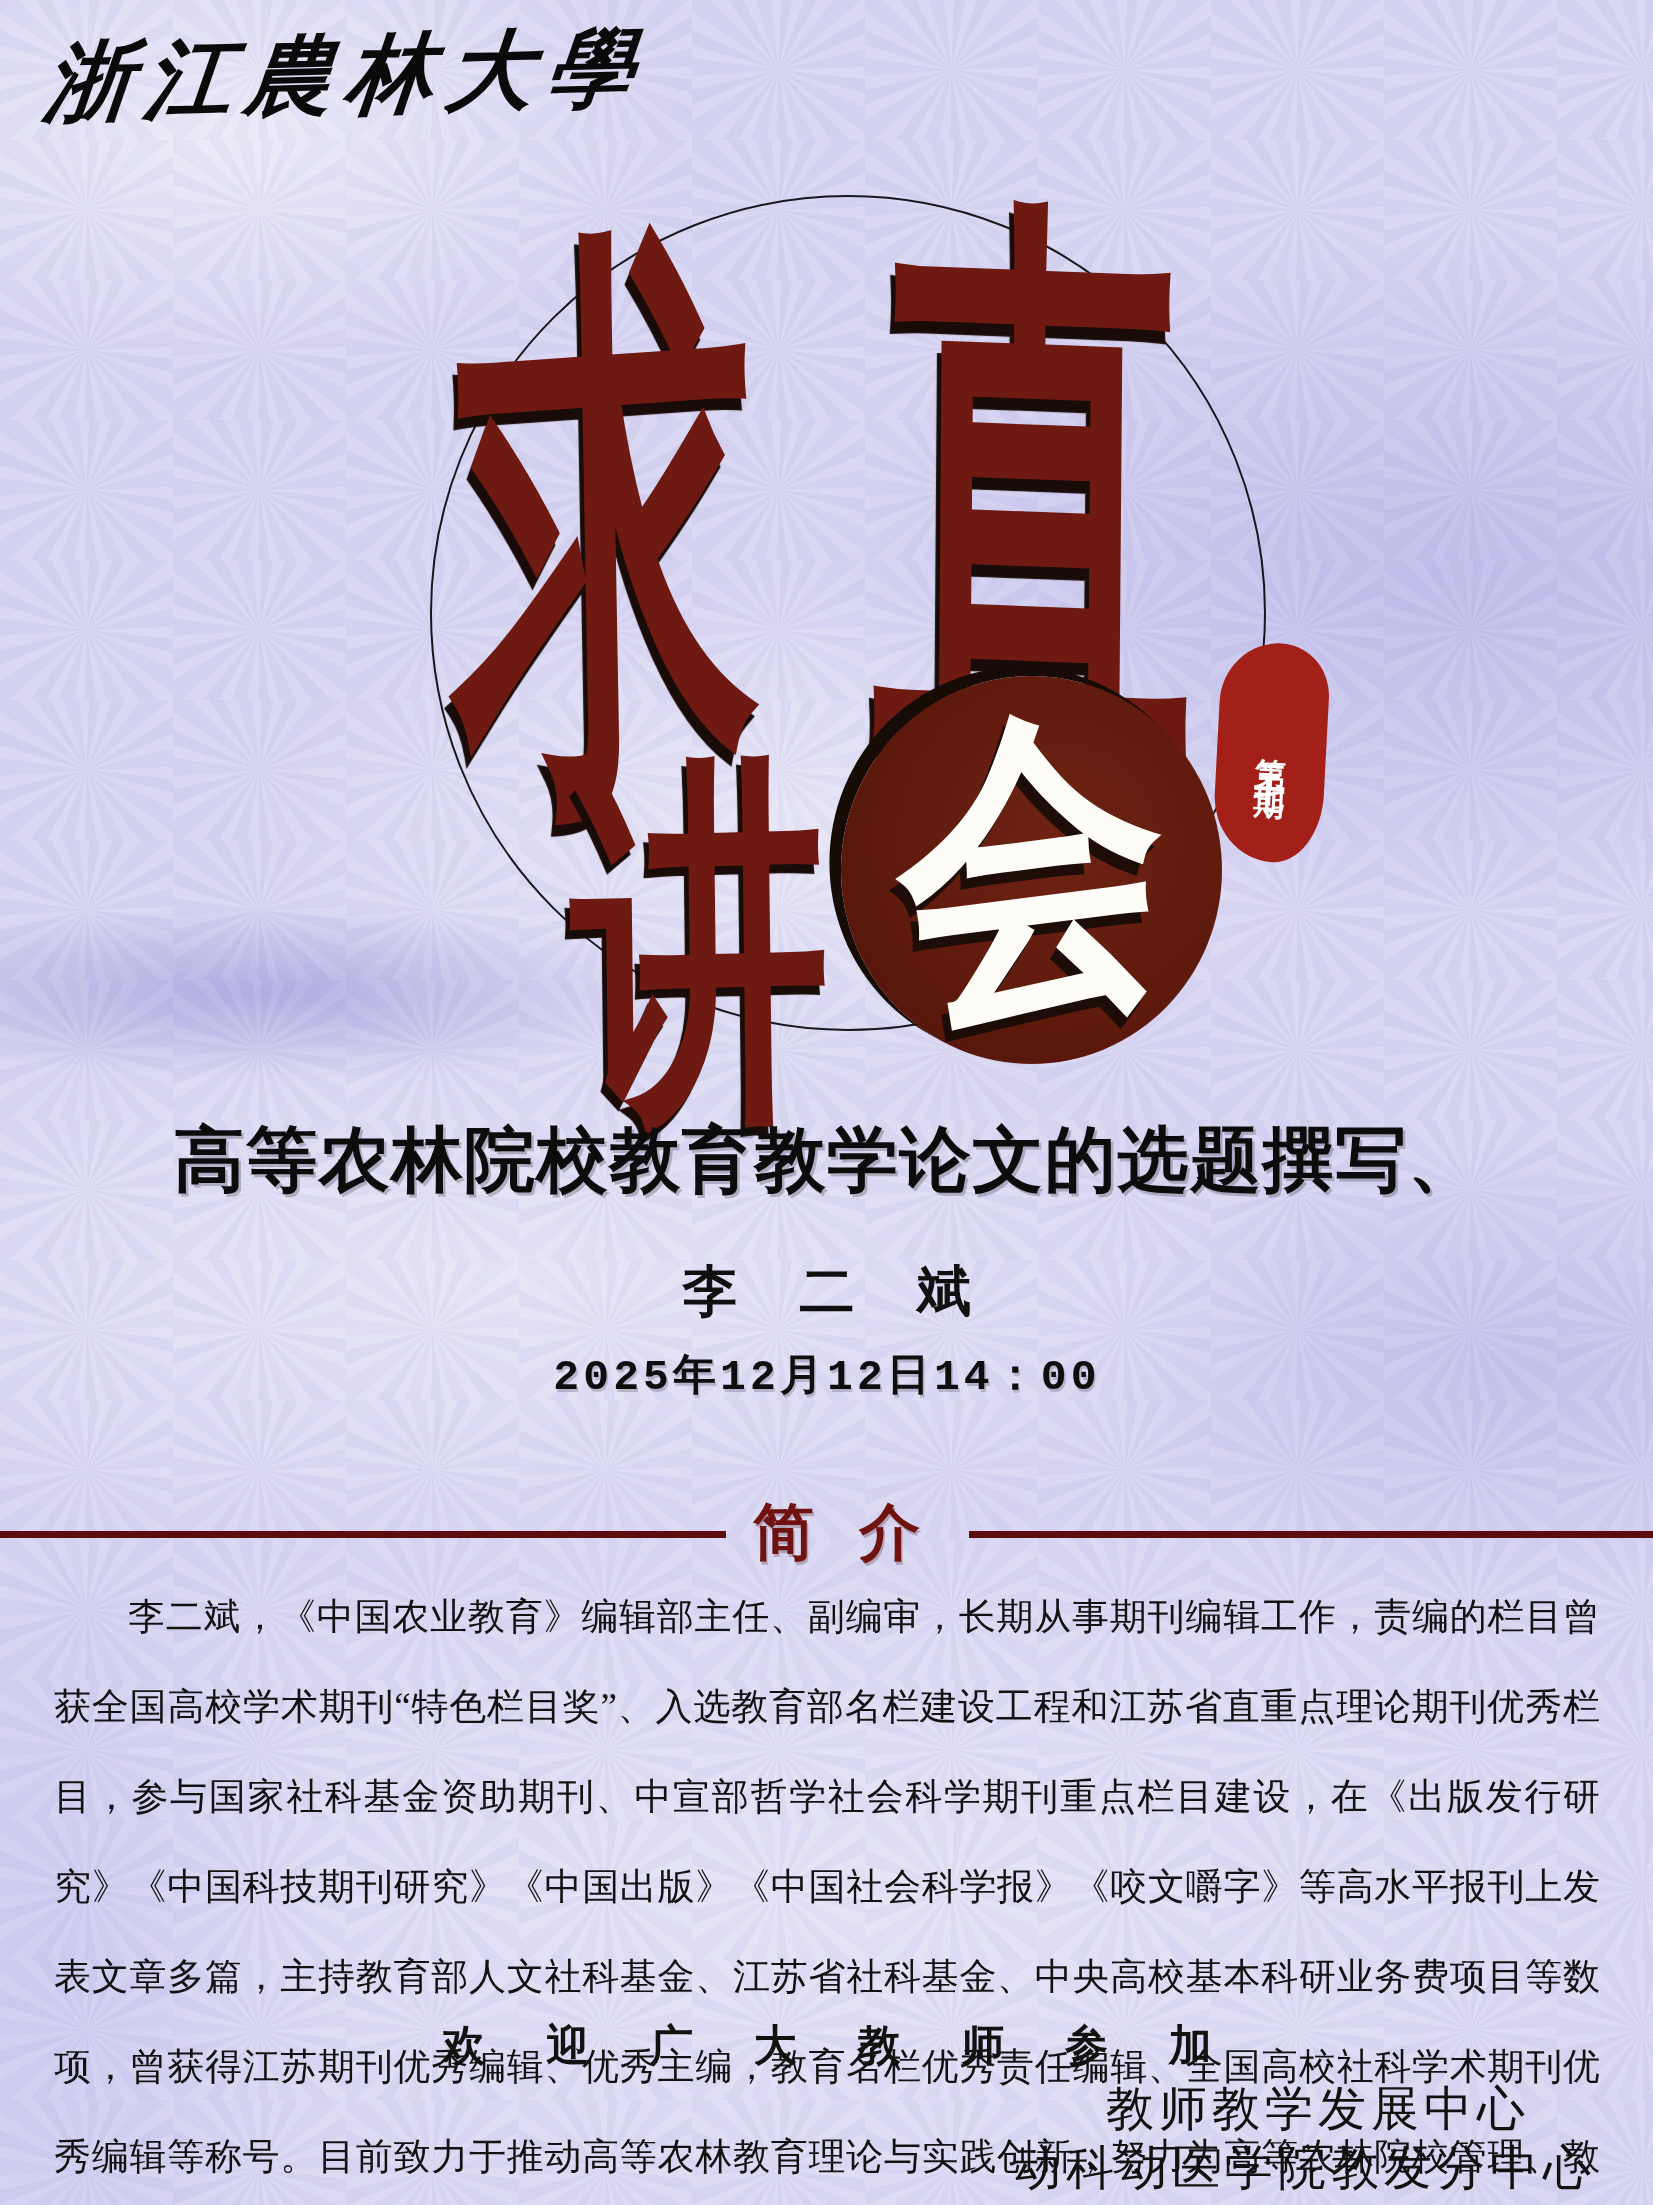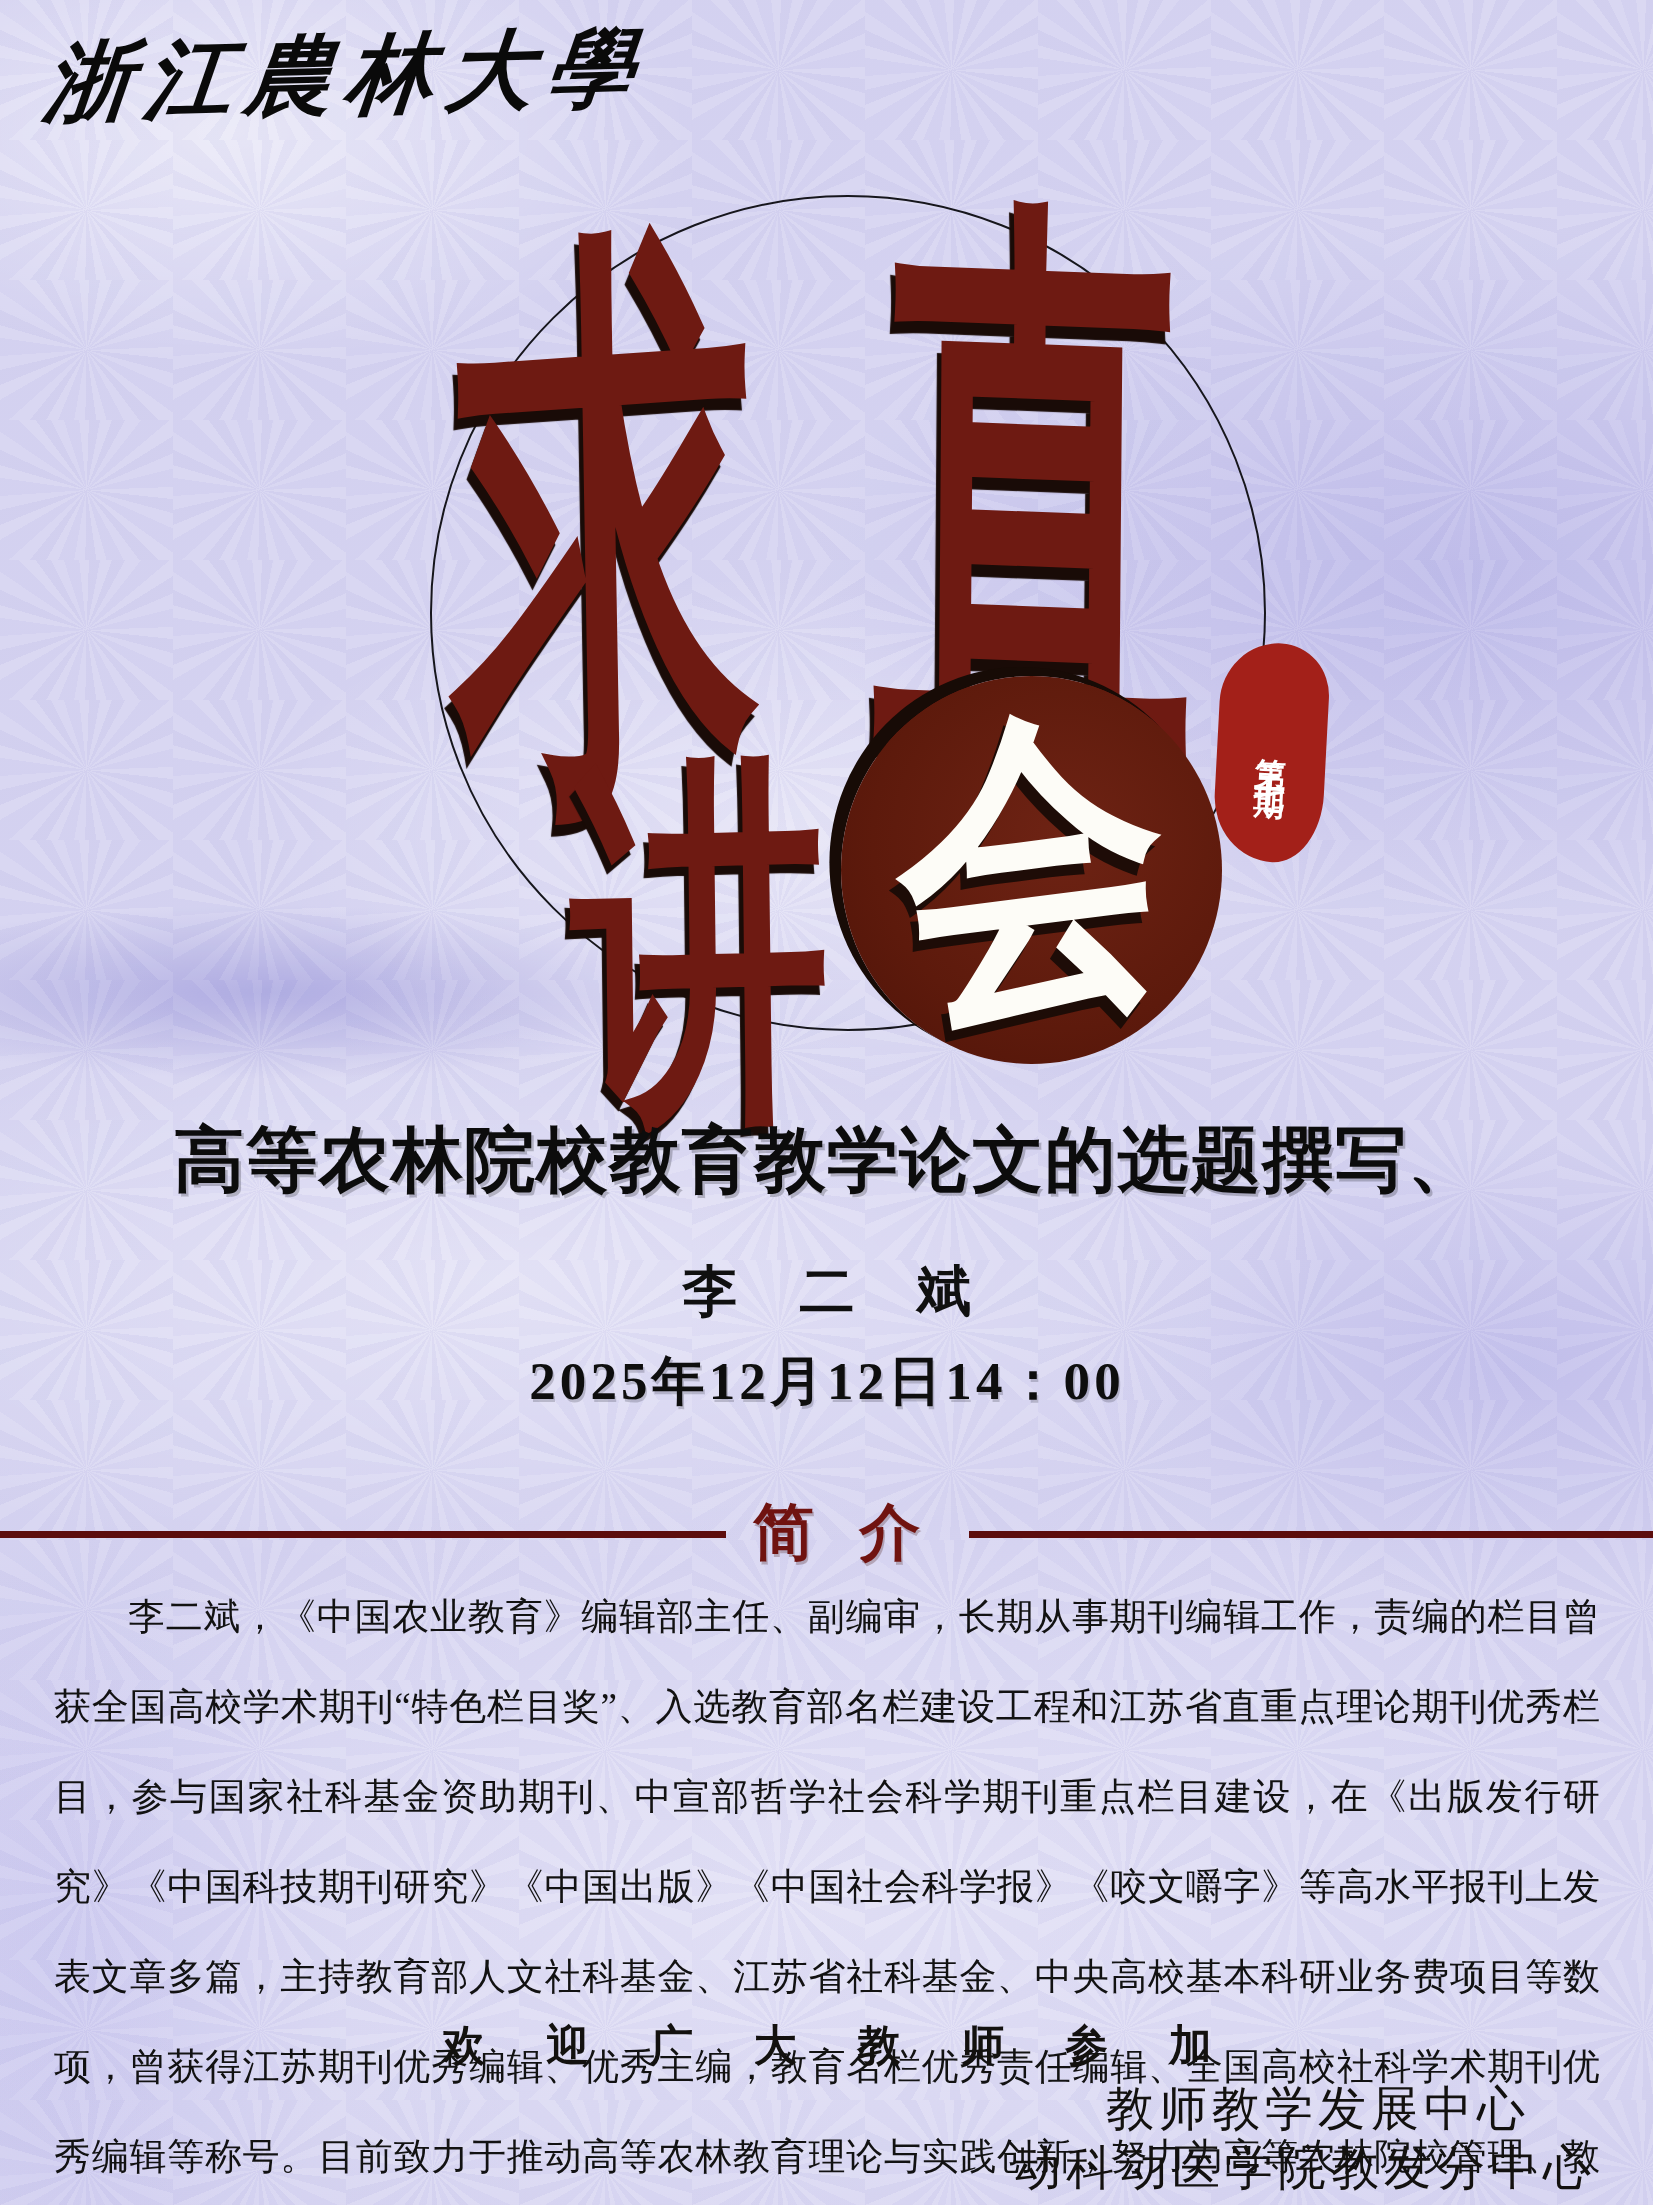--- a/index.html
+++ b/index.html
@@ -90,22 +90,22 @@
   }
 
   .speaker{
     left:0;top:1255px;width:100%;text-align:center;
     font-family:"DejaVu Sans","Liberation Sans",sans-serif;
     font-size:55px;font-weight:600;letter-spacing:21.4px;color:#101010;
     text-indent:21.4px; 
   }
   .datetime{
     left:0;top:1346px;width:100%;text-align:center;
-    font-family:Liberation Serif, serif;
-    font-size:53px;font-weight:600;letter-spacing:4.1px;color:#0e0e0e;
+    font-family:Liberation Mono, monospace;
+    font-size:43px;font-weight:600;letter-spacing:4.1px;color:#0e0e0e;
     text-shadow:1.6px 2.5px 0 rgba(40,40,55,.22);
   }
   .venue{
     left:0;top:1428px;width:100%;text-align:center;
     font-family:"DejaVu Sans","Liberation Sans",sans-serif;
     font-size:53px;font-weight:600;letter-spacing:2.5px;color:#0e0e0e;
     text-shadow:1.6px 2.5px 0 rgba(40,40,55,.22);
   }
 
   .hr-left,.hr-right{

